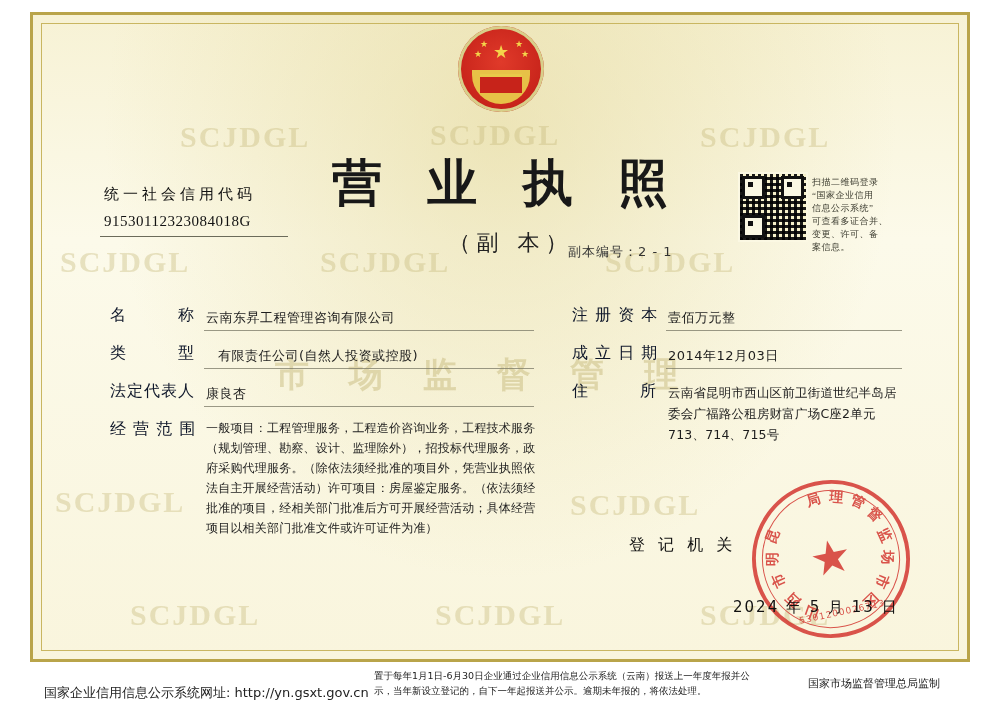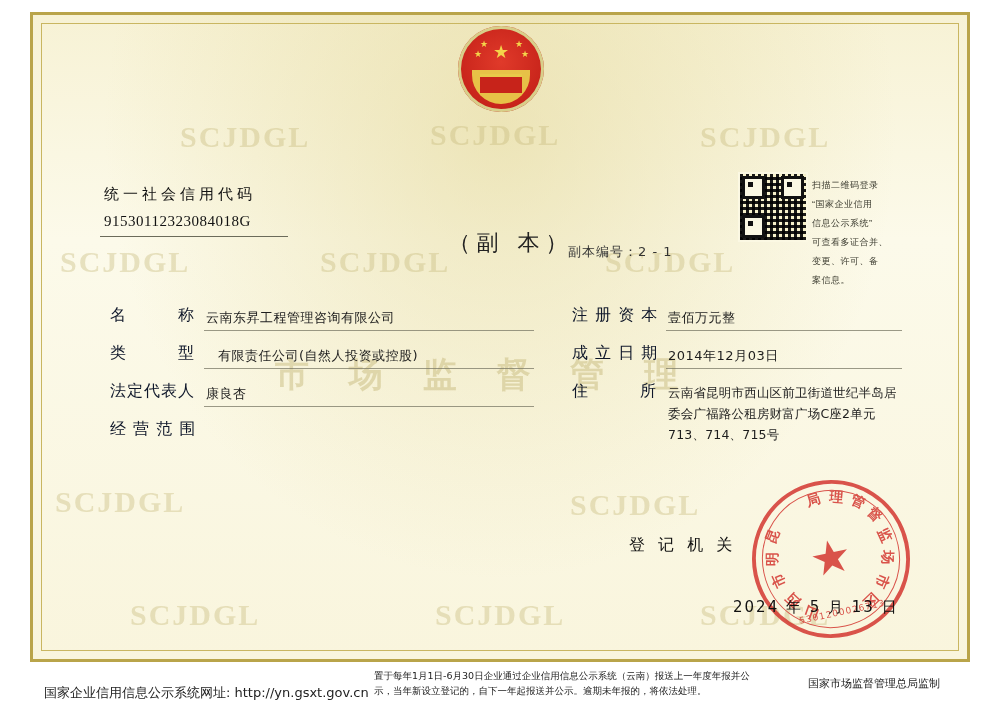--- a/index.html
+++ b/index.html
@@ -211,23 +211,23 @@
   }
   .qr .f1 { left: 2px; top: 2px; }
   .qr .f2 { right: 2px; top: 2px; }
   .qr .f3 { left: 2px; bottom: 2px; }
 
   .qr-note {
     position: absolute;
     left: 812px;
     top: 176px;
     width: 86px;
-    font-family: Liberation Sans, sans-serif;
+    font-family: Liberation Serif, serif;
     font-size: 9px;
-    line-height: 19px;
+    line-height: 13px;
     color: #3c3c30;
     letter-spacing: 0.5px;
   }
 
   
   .field-label {
     position: absolute;
     font-family: "DejaVu Sans", sans-serif;
     font-size: 16px;
     color: #0f172a;
@@ -408,20 +408,21 @@
     <div class="circle"></div>
     <div class="gear"></div>
     <div class="gate"></div>
     <div class="star-main">★</div>
     <div class="star-s s1">★</div>
     <div class="star-s s2">★</div>
     <div class="star-s s3">★</div>
     <div class="star-s s4">★</div>
   </div>
 
+  <div class="title">营 业 执 照</div>
   <div class="subtitle">（副 本）</div>
   <div class="copy-no">副本编号：2 - 1</div>
 
   <div class="credit-label">统一社会信用代码</div>
   <div class="credit-value">91530112323084018G</div>
   <div class="credit-underline"></div>
 
   <div class="qr">
     <div class="finder f1">
         <i></i>
@@ -446,20 +447,21 @@
 
   <div class="field-label" style="left:110px; top:343px;">类　　　型</div>
   <div class="field-value" style="left:206px; top:347px;margin-left:12px;">有限责任公司(自然人投资或控股)</div>
   <div class="field-underline" style="left:204px; top:368px; width:330px;"></div>
 
   <div class="field-label" style="left:110px; top:381px;">法定代表人</div>
   <div class="field-value" style="left:206px; top:385px;">康良杏</div>
   <div class="field-underline" style="left:204px; top:406px; width:330px;"></div>
 
   <div class="field-label" style="left:110px; top:419px;">经 营 范 围</div>
+  <div class="scope-text">一般项目：工程管理服务，工程造价咨询业务，工程技术服务（规划管理、勘察、设计、监理除外），招投标代理服务，政府采购代理服务。（除依法须经批准的项目外，凭营业执照依法自主开展经营活动）许可项目：房屋鉴定服务。（依法须经批准的项目，经相关部门批准后方可开展经营活动；具体经营项目以相关部门批准文件或许可证件为准）</div>
 
   <div class="field-label" style="left:572px; top:305px;">注 册 资 本</div>
   <div class="field-value" style="left:668px; top:309px;">壹佰万元整</div>
   <div class="field-underline" style="left:666px; top:330px; width:236px;"></div>
 
   <div class="field-label" style="left:572px; top:343px;">成 立 日 期</div>
   <div class="field-value" style="left:668px; top:347px;">2014年12月03日</div>
   <div class="field-underline" style="left:666px; top:368px; width:236px;"></div>
 
   <div class="field-label" style="left:572px; top:381px;">住　　　所</div>

